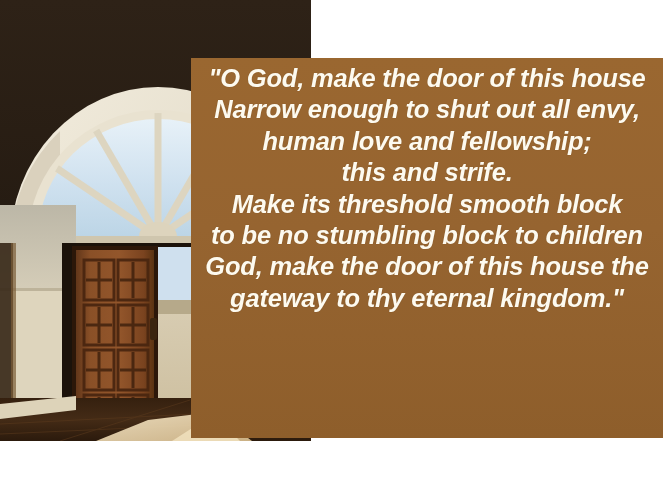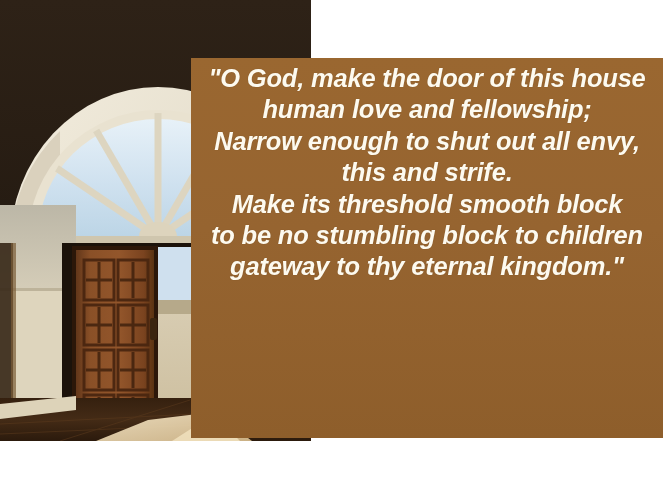--- a/index.html
+++ b/index.html
@@ -201,22 +201,23 @@
       <path d="M148,420 L214,412 L252,441 L96,441 Z" fill="url(#gSun)" opacity="0.92"></path>
       <path d="M172,441 L214,414 L240,441 Z" fill="#f3e3c1" opacity="0.8"></path>
 
       <path d="M0,404 L76,396 L76,410 L0,419 Z" fill="#ddd3b9"></path>
     </svg>
   </div>
 
   <div id="quote-panel">
     <div id="quote-text">
       <span class="ln">"O God, make the door of this house</span>
+      <span class="ln">Narrow enough to shut out all envy,</span>
       <span class="ln">human love and fellowship;</span>
-      <span class="ln">Narrow enough to shut out all envy,</span>
       <span class="ln">this and strife.</span>
       <span class="ln">Make its threshold smooth block</span>
       <span class="ln">to be no stumbling block to children</span>
+      <span class="ln">God, make the door of this house the</span>
       <span class="ln">gateway to thy eternal kingdom."</span>
     </div>
   </div>
 
 </div>
 
 </body></html>

